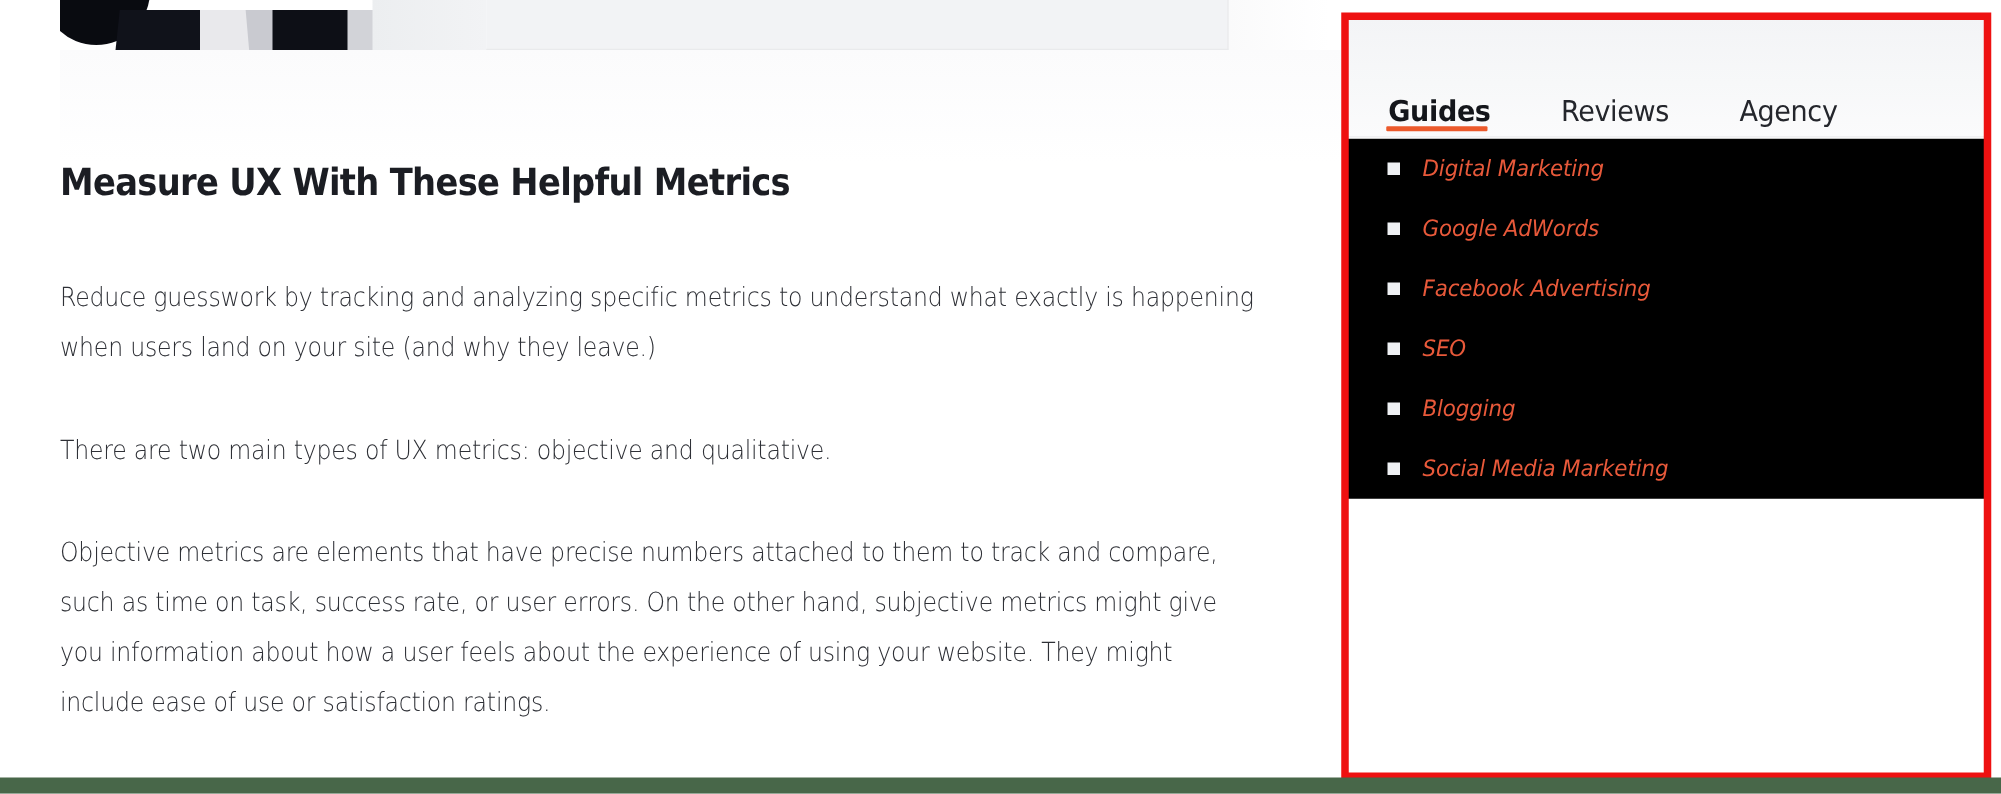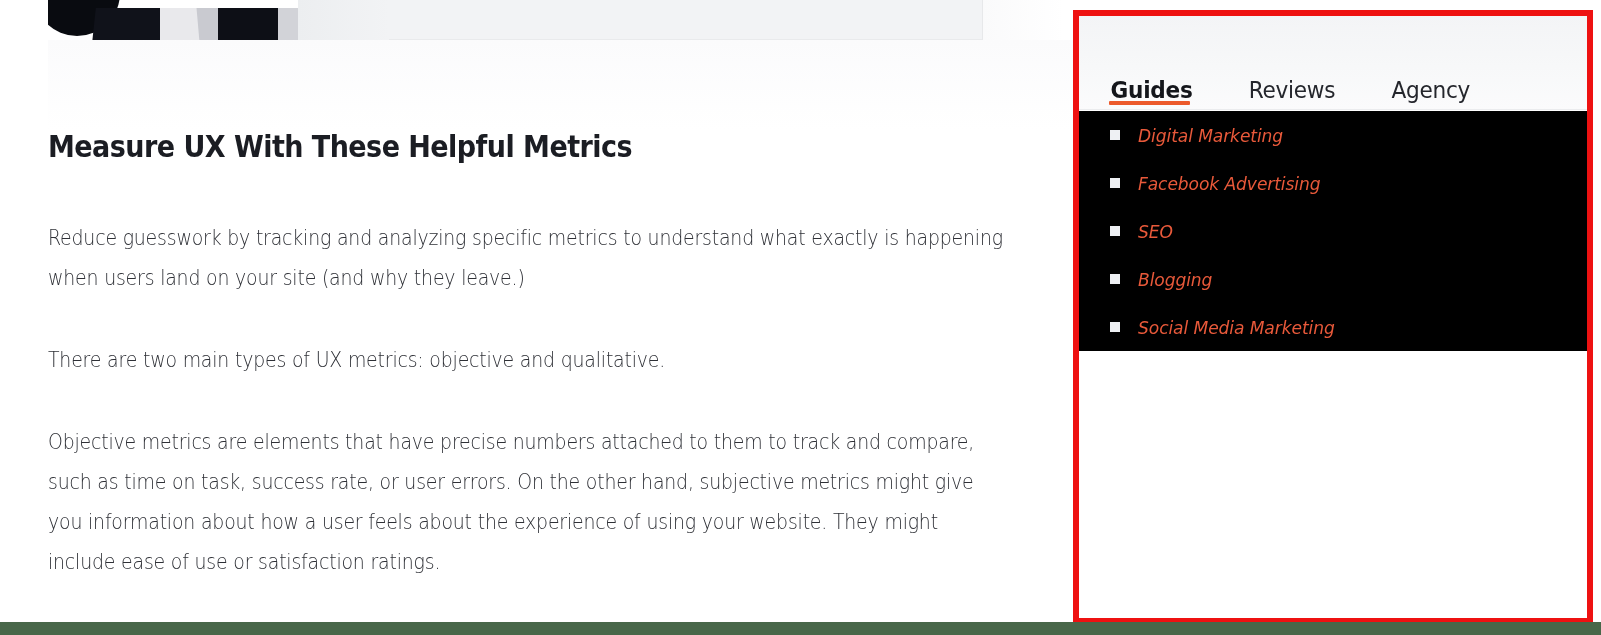--- a/index.html
+++ b/index.html
@@ -341,20 +341,24 @@
         <div class="tab-underline"></div>
       </div>
 
       <ul class="link-list" id="link-list">
           <li class="link-item">
             <span class="bullet"></span>
             <span class="link-text">Digital Marketing</span>
           </li>
           <li class="link-item">
             <span class="bullet"></span>
+            <span class="link-text">Google AdWords</span>
+          </li>
+          <li class="link-item">
+            <span class="bullet"></span>
             <span class="link-text">Facebook Advertising</span>
           </li>
           <li class="link-item">
             <span class="bullet"></span>
             <span class="link-text">SEO</span>
           </li>
           <li class="link-item">
             <span class="bullet"></span>
             <span class="link-text">Blogging</span>
           </li>

